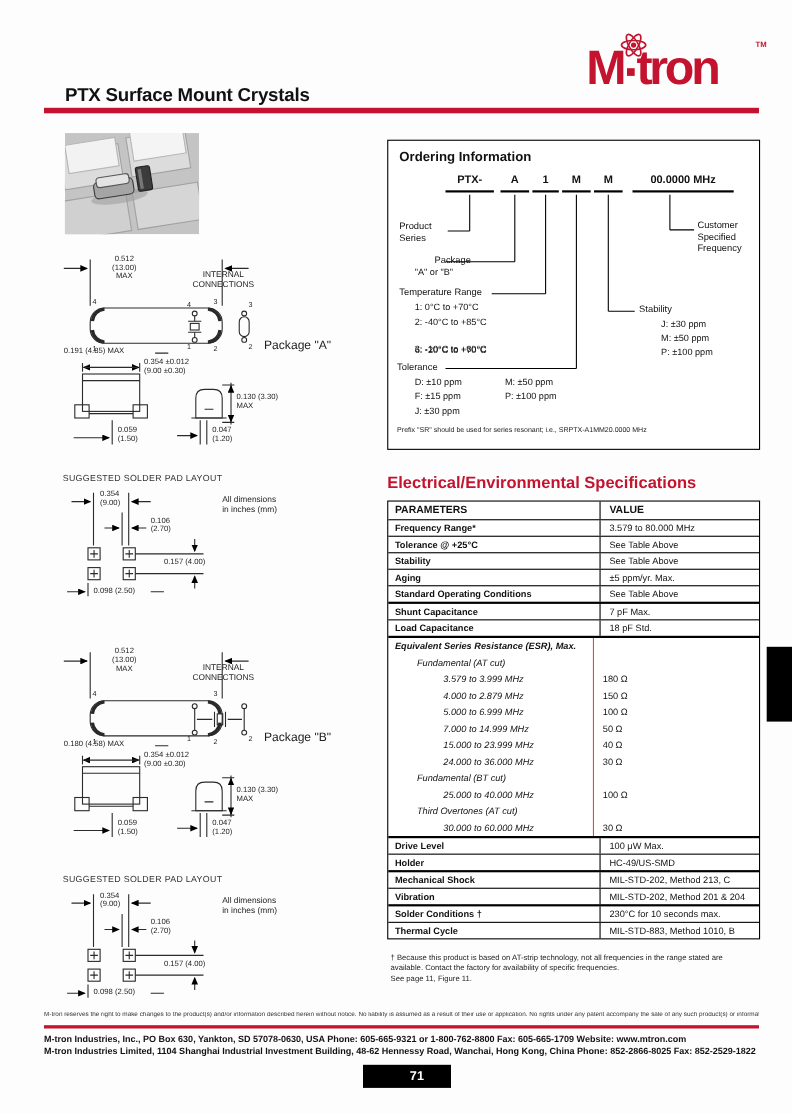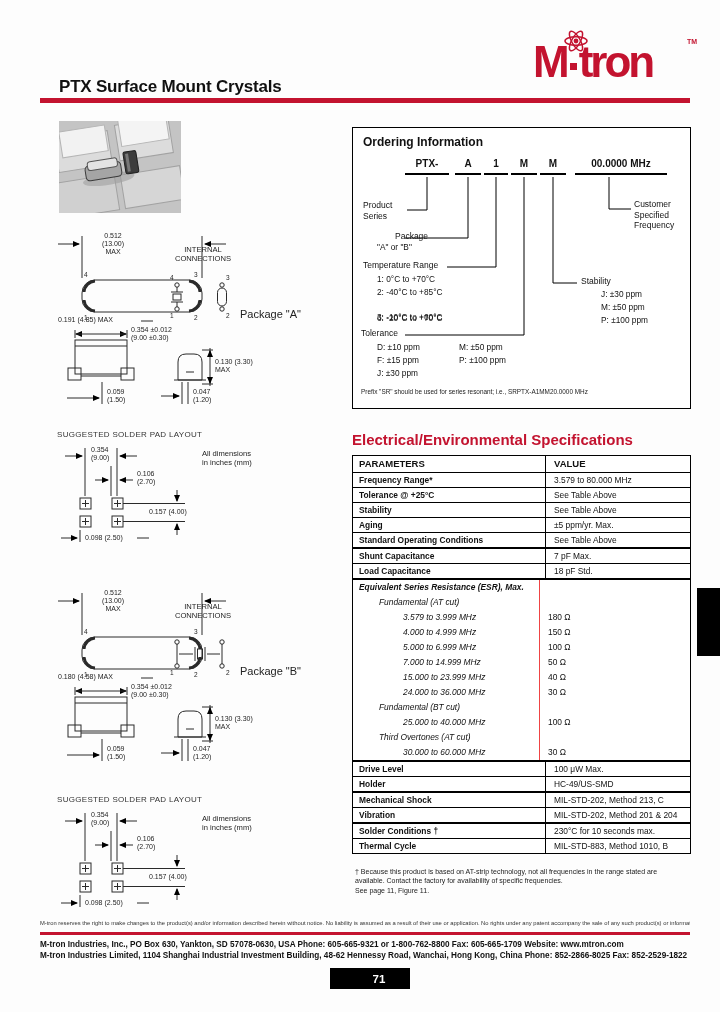--- a/index.html
+++ b/index.html
@@ -390,21 +390,21 @@
   <div class="tr">
       <div class="tp">Load Capacitance</div>
       <div class="tv">18 pF Std.</div>
     </div>
 
   <div class="tr esr thick">
     <div class="col tpcol">
       <div class="el t">Equivalent Series Resistance (ESR), Max.</div>
       <div class="el s">Fundamental (AT cut)</div>
       <div class="el f">3.579 to 3.999 MHz</div>
-      <div class="el f">4.000 to 4.999 MHz</div>
+      <div class="el f">4.000 to 2.879 MHz</div>
       <div class="el f">5.000 to 6.999 MHz</div>
       <div class="el f">7.000 to 14.999 MHz</div>
       <div class="el f">15.000 to 23.999 MHz</div>
       <div class="el f">24.000 to 36.000 MHz</div>
       <div class="el s">Fundamental (BT cut)</div>
       <div class="el f">25.000 to 40.000 MHz</div>
       <div class="el s">Third Overtones (AT cut)</div>
       <div class="el f">30.000 to 60.000 MHz</div>
     </div>
     <div class="col tvcol">

